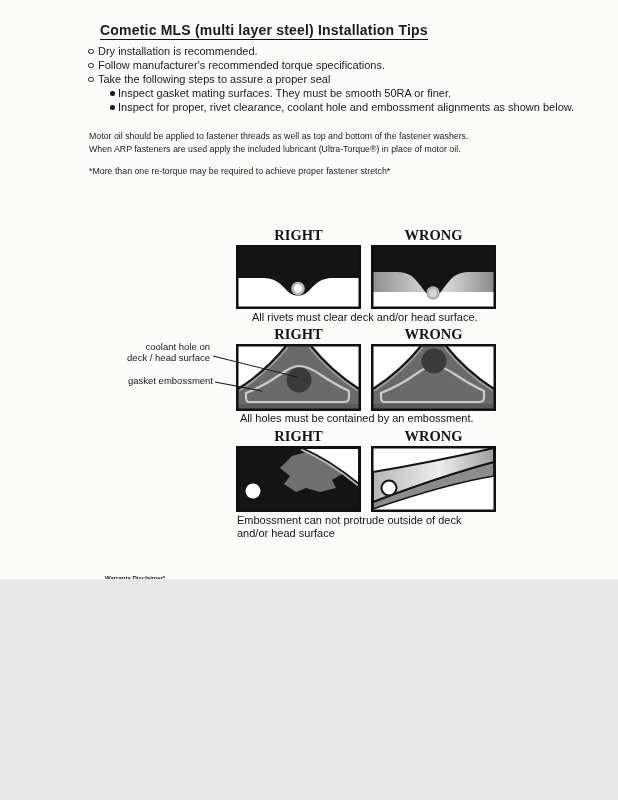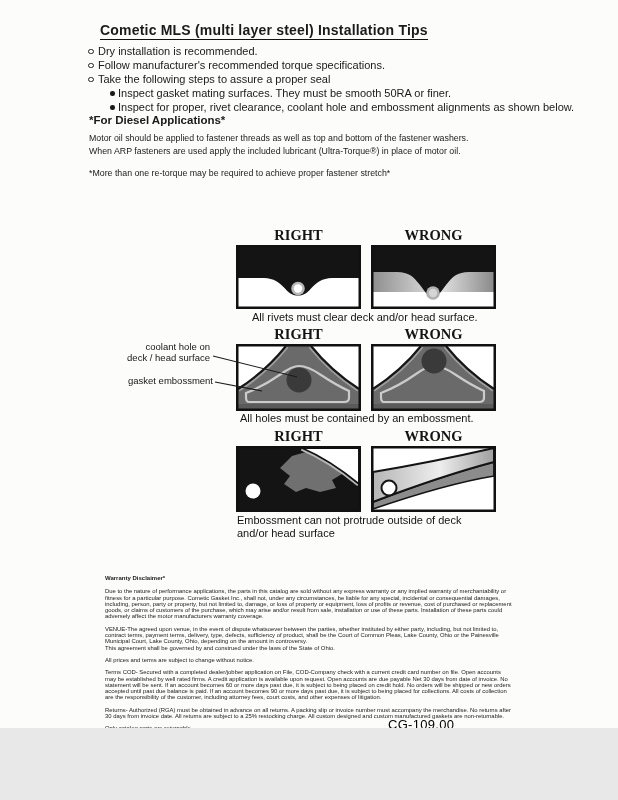--- a/index.html
+++ b/index.html
@@ -1,30 +1,30 @@
 <!DOCTYPE html>
 <html><head>
 <meta charset="utf-8">
 <style>
   html,body{margin:0;padding:0;}
   body{background:#e8e8e8;font-family:"Liberation Sans",sans-serif;}
-  .page{position:relative;width:618px;height:728px;background:#fcfcfb;color:#1a1a1a;overflow:hidden;margin:0 auto;}
+  .page{position:relative;width:618px;height:579px;background:#fcfcfb;color:#1a1a1a;overflow:hidden;margin:0 auto;}
 
   .title{position:absolute;left:100px;top:22px;font-size:14px;font-weight:bold;
          border-bottom:1.6px solid #111;padding-bottom:1px;letter-spacing:.2px;}
 
   .bullets{position:absolute;left:88px;top:44px;width:512px;font-size:11px;line-height:14px;}
   .b-item{position:relative;padding-left:10px;}
   .b-item .omark{position:absolute;left:0;top:4.5px;width:3.5px;height:3.5px;border:1px solid #222;border-radius:50%;}
   .b-sub{position:relative;padding-left:30px;}
   .b-sub .fmark{position:absolute;left:22px;top:5px;width:4.5px;height:4.5px;background:#1a1a1a;border-radius:50%;}
 
   .diesel{position:absolute;left:89px;top:114px;width:402px;}
   .diesel h2{margin:0 0 6px 0;font-size:11.5px;font-weight:bold;}
-  .diesel p{margin:3px 0 10px 0;font-size:8.8px;line-height:12.6px;}
+  .diesel p{margin:16px 0 10px 0;font-size:8.8px;line-height:12.6px;}
   .diesel p.note{margin-top:3px;}
 
   .dg-header{position:absolute;width:125px;text-align:center;font-size:14.5px;font-weight:bold;color:#141414;font-family:Liberation Serif, serif;}
   .panel{position:absolute;width:125px;}
   .caption{position:absolute;font-size:11px;line-height:13px;color:#141414;}
 
   .side-label{position:absolute;font-size:9.5px;line-height:10.5px;text-align:right;color:#161616;}
   .leader-overlay{position:absolute;left:120px;top:340px;width:190px;height:70px;z-index:5;pointer-events:none;}
 
   .legal{position:absolute;left:105px;top:575px;width:408px;font-size:5.9px;line-height:6.3px;color:#222;}
@@ -42,21 +42,20 @@
 
   <div class="bullets">
     <div class="b-item"><span class="omark"></span><span>Dry installation is recommended.</span></div>
     <div class="b-item"><span class="omark"></span><span>Follow manufacturer's recommended torque specifications.</span></div>
     <div class="b-item"><span class="omark"></span><span>Take the following steps to assure a proper seal</span></div>
     <div class="b-sub"><span class="fmark"></span><span>Inspect gasket mating surfaces.  They must be smooth 50RA or finer.</span></div>
     <div class="b-sub"><span class="fmark"></span><span>Inspect for proper, rivet clearance, coolant hole and embossment alignments as shown below.</span></div>
   </div>
 
   <div class="diesel">
-    <h2>*For Diesel Applications*</h2>
     <p>Motor oil should be applied to fastener threads as well as top and bottom of the fastener washers. When ARP fasteners are used apply the included lubricant (Ultra-Torque®) in place of motor oil.</p>
     <p class="note">*More than one re-torque may be required to achieve proper fastener stretch*</p>
   </div>
 
   <div class="dg-header" style="left:236px;top:227px;">RIGHT</div>
   <div class="dg-header" style="left:371px;top:227px;">WRONG</div>
 
   <div class="panel" style="left:236px;top:245px;">
     <svg width="125" height="64" viewBox="0 0 125 64">
       <rect x="0" y="0" width="125" height="64" fill="#141414"></rect>

